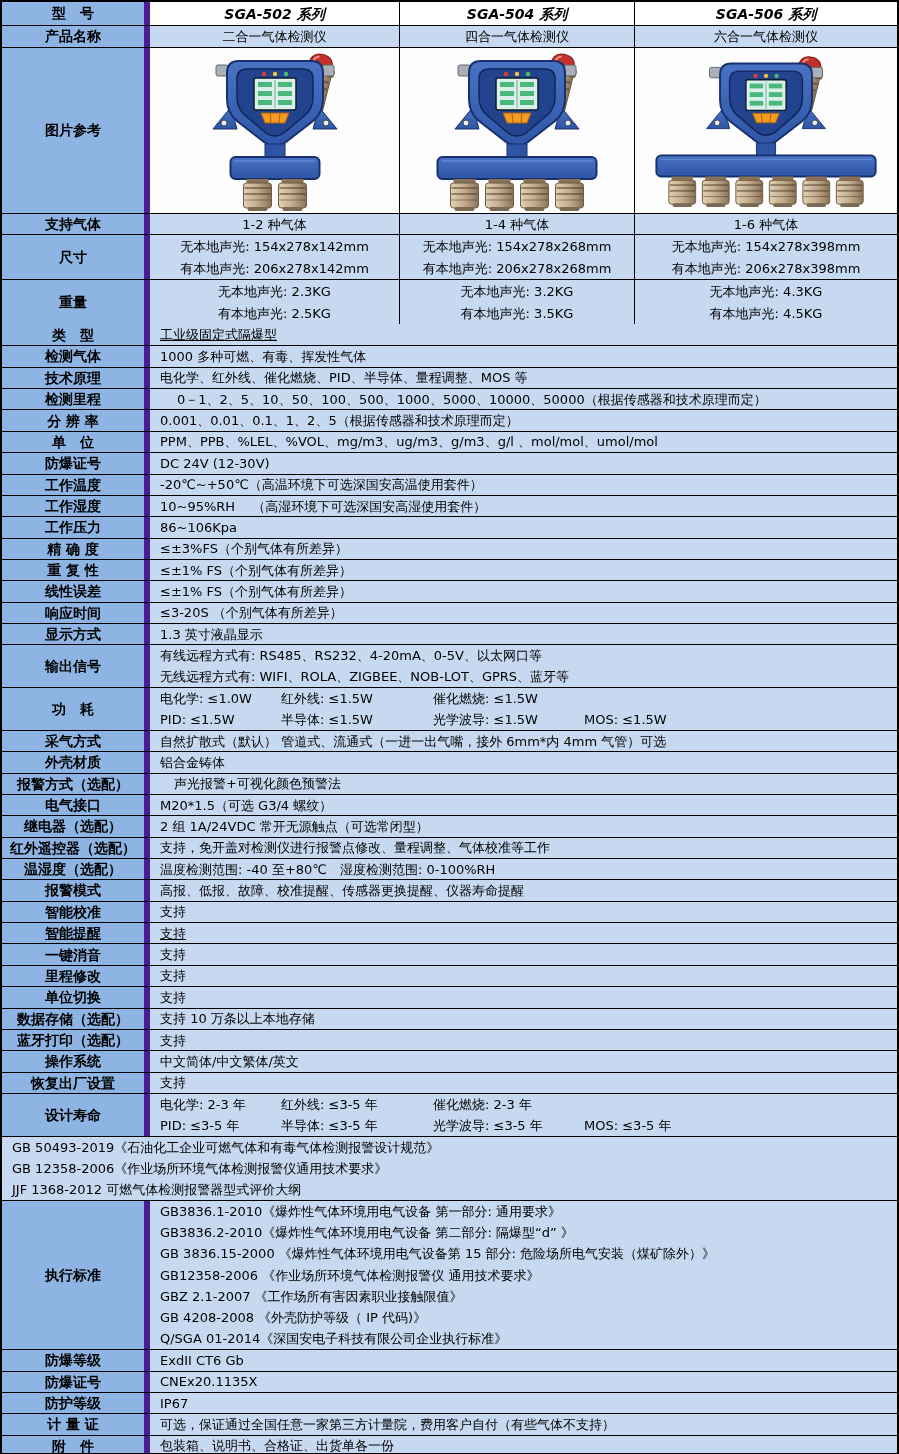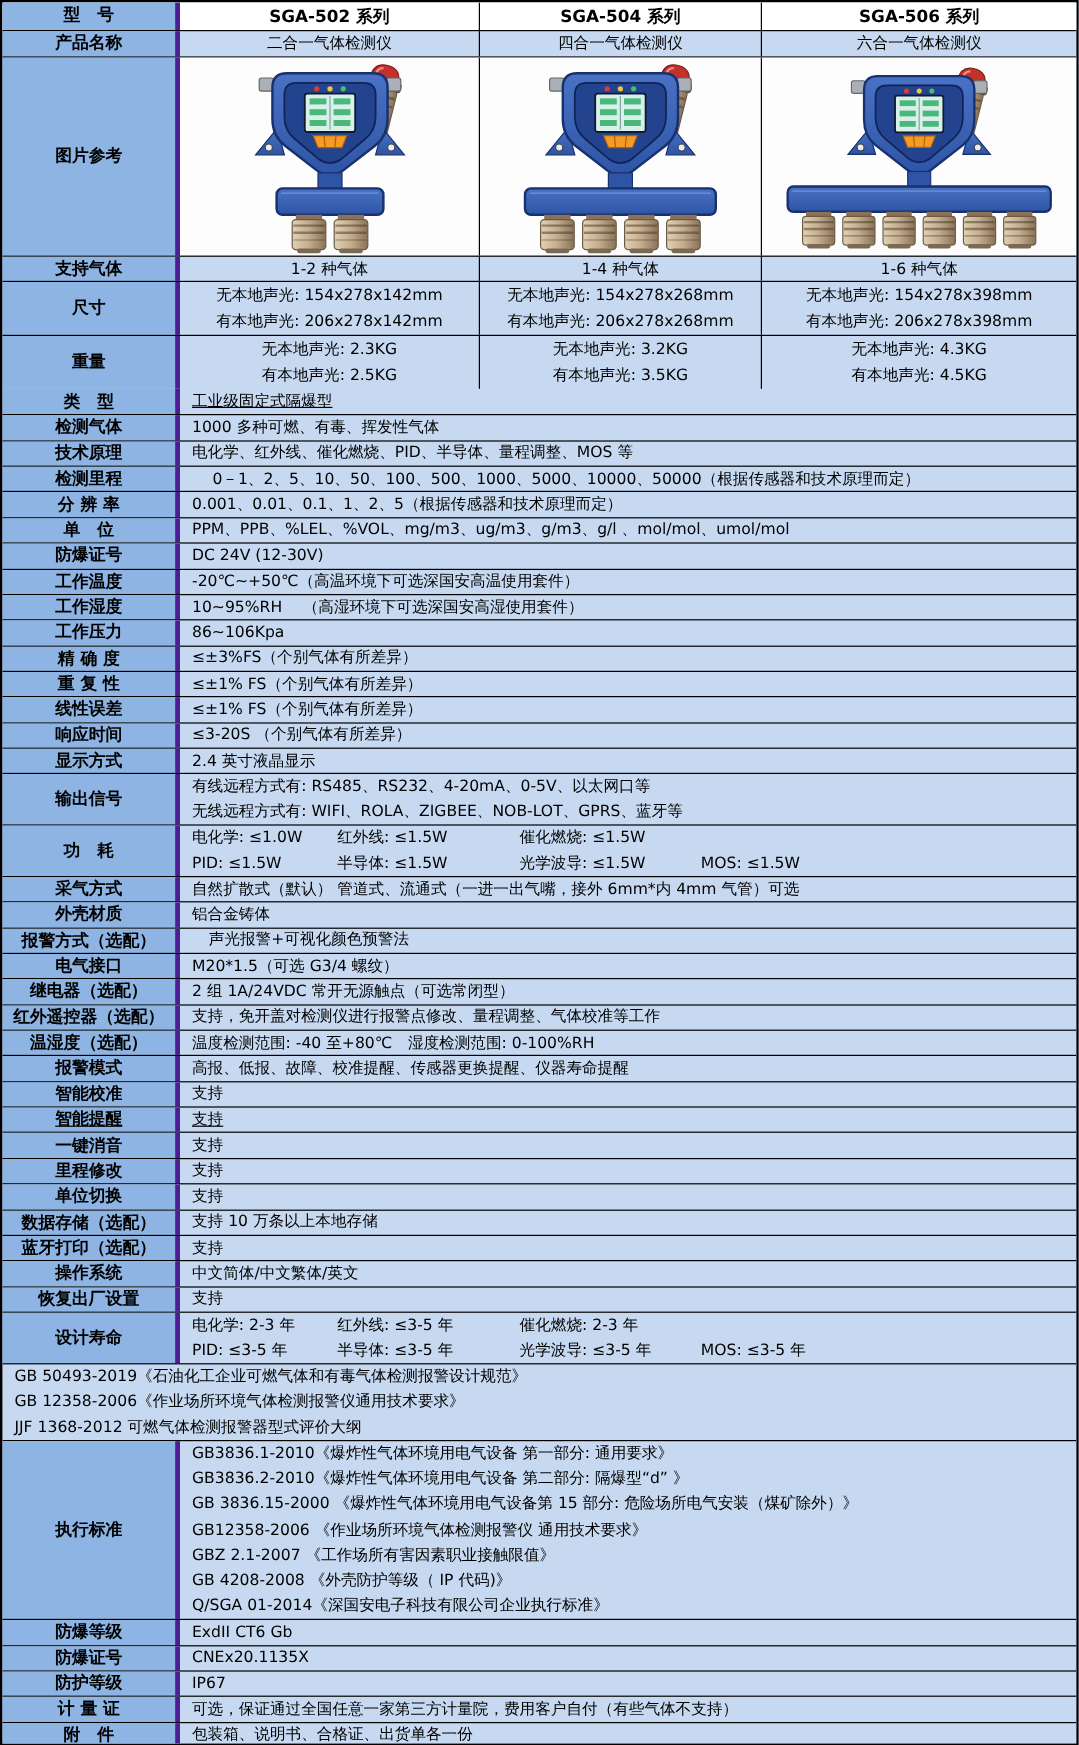--- a/index.html
+++ b/index.html
@@ -5,36 +5,36 @@
   html,body{margin:0;padding:0;background:#fff;}
   body{font-family:"DejaVu Sans","Liberation Sans",sans-serif;color:#000;}
   .sheet{
     width:899px;height:1455px;box-sizing:border-box;
     border:2px solid #000;background:#C6D9F1;
     display:flex;flex-direction:column;overflow:hidden;
   }
   .row{display:flex;box-sizing:border-box;flex:none;}
   .row + .row{border-top:1px solid #000;}
   .lbl{
-    width:148px;flex:none;box-sizing:border-box;border-right:4px solid #4c1d95;
+    width:148px;flex:none;box-sizing:border-box;border-right:6px solid #4c1d95;
     background:#8DB4E2;font-weight:bold;font-size:14px;
     display:flex;align-items:center;justify-content:center;text-align:center;
     white-space:pre-wrap;line-height:1.15;padding:0 2px;
   }
   .vals{flex:1;display:flex;min-width:0;}
   .col{box-sizing:border-box;display:flex;flex-direction:column;justify-content:center;min-width:0;}
   .col.c1{width:250px;border-right:1px solid #000;}
   .col.c2{width:235px;border-right:1px solid #000;}
   .col.c3{flex:1;}
   .center{align-items:center;text-align:center;}
   .vline{display:flex;align-items:center;flex:1;font-size:13px;line-height:1;}
   .vline.ctr{justify-content:center;}
   .r-head{height:23px;background:#fff;}
   .r-head .col{background:#fff;}
-  .r-head .vline{font-weight:bold;font-size:14px;}
+  .r-head .vline{font-weight:bold;font-size:14px;font-style:italic;}
   .r-prod{height:22px;}
   .r-img{height:166px;}
   .r-img .col{background:#fdfdfe;align-items:center;justify-content:center;}
   .r-gas{height:21px;}
   .r-size,.r-wt{height:45px;}
   .col .vline{padding:0;}
   .wide{flex:1;display:flex;flex-direction:column;min-width:0;}
   .wide .vline{padding-left:10px;}
   .seg{display:inline-block;box-sizing:border-box;}
   .seg.s0{width:121px;}
@@ -474,21 +474,21 @@
         <div class="lbl">响应时间</div>
         <div class="wide">
           <div class="vline">
             <span>≤3-20S （个别气体有所差异）</span>
           </div>
         </div>
       </div><div class="row" style="height: 21.36px;">
         <div class="lbl">显示方式</div>
         <div class="wide">
           <div class="vline">
-            <span>2.4 英寸液晶显示</span>
+            <span>1.3 英寸液晶显示</span>
           </div>
         </div>
       </div><div class="row" style="height: 42.72px;">
         <div class="lbl">输出信号</div>
         <div class="wide">
           <div class="vline">
             <span>有线远程方式有: RS485、RS232、4-20mA、0-5V、以太网口等</span>
           </div>
           <div class="vline">
             <span>无线远程方式有: WIFI、ROLA、ZIGBEE、NOB-LOT、GPRS、蓝牙等</span>

